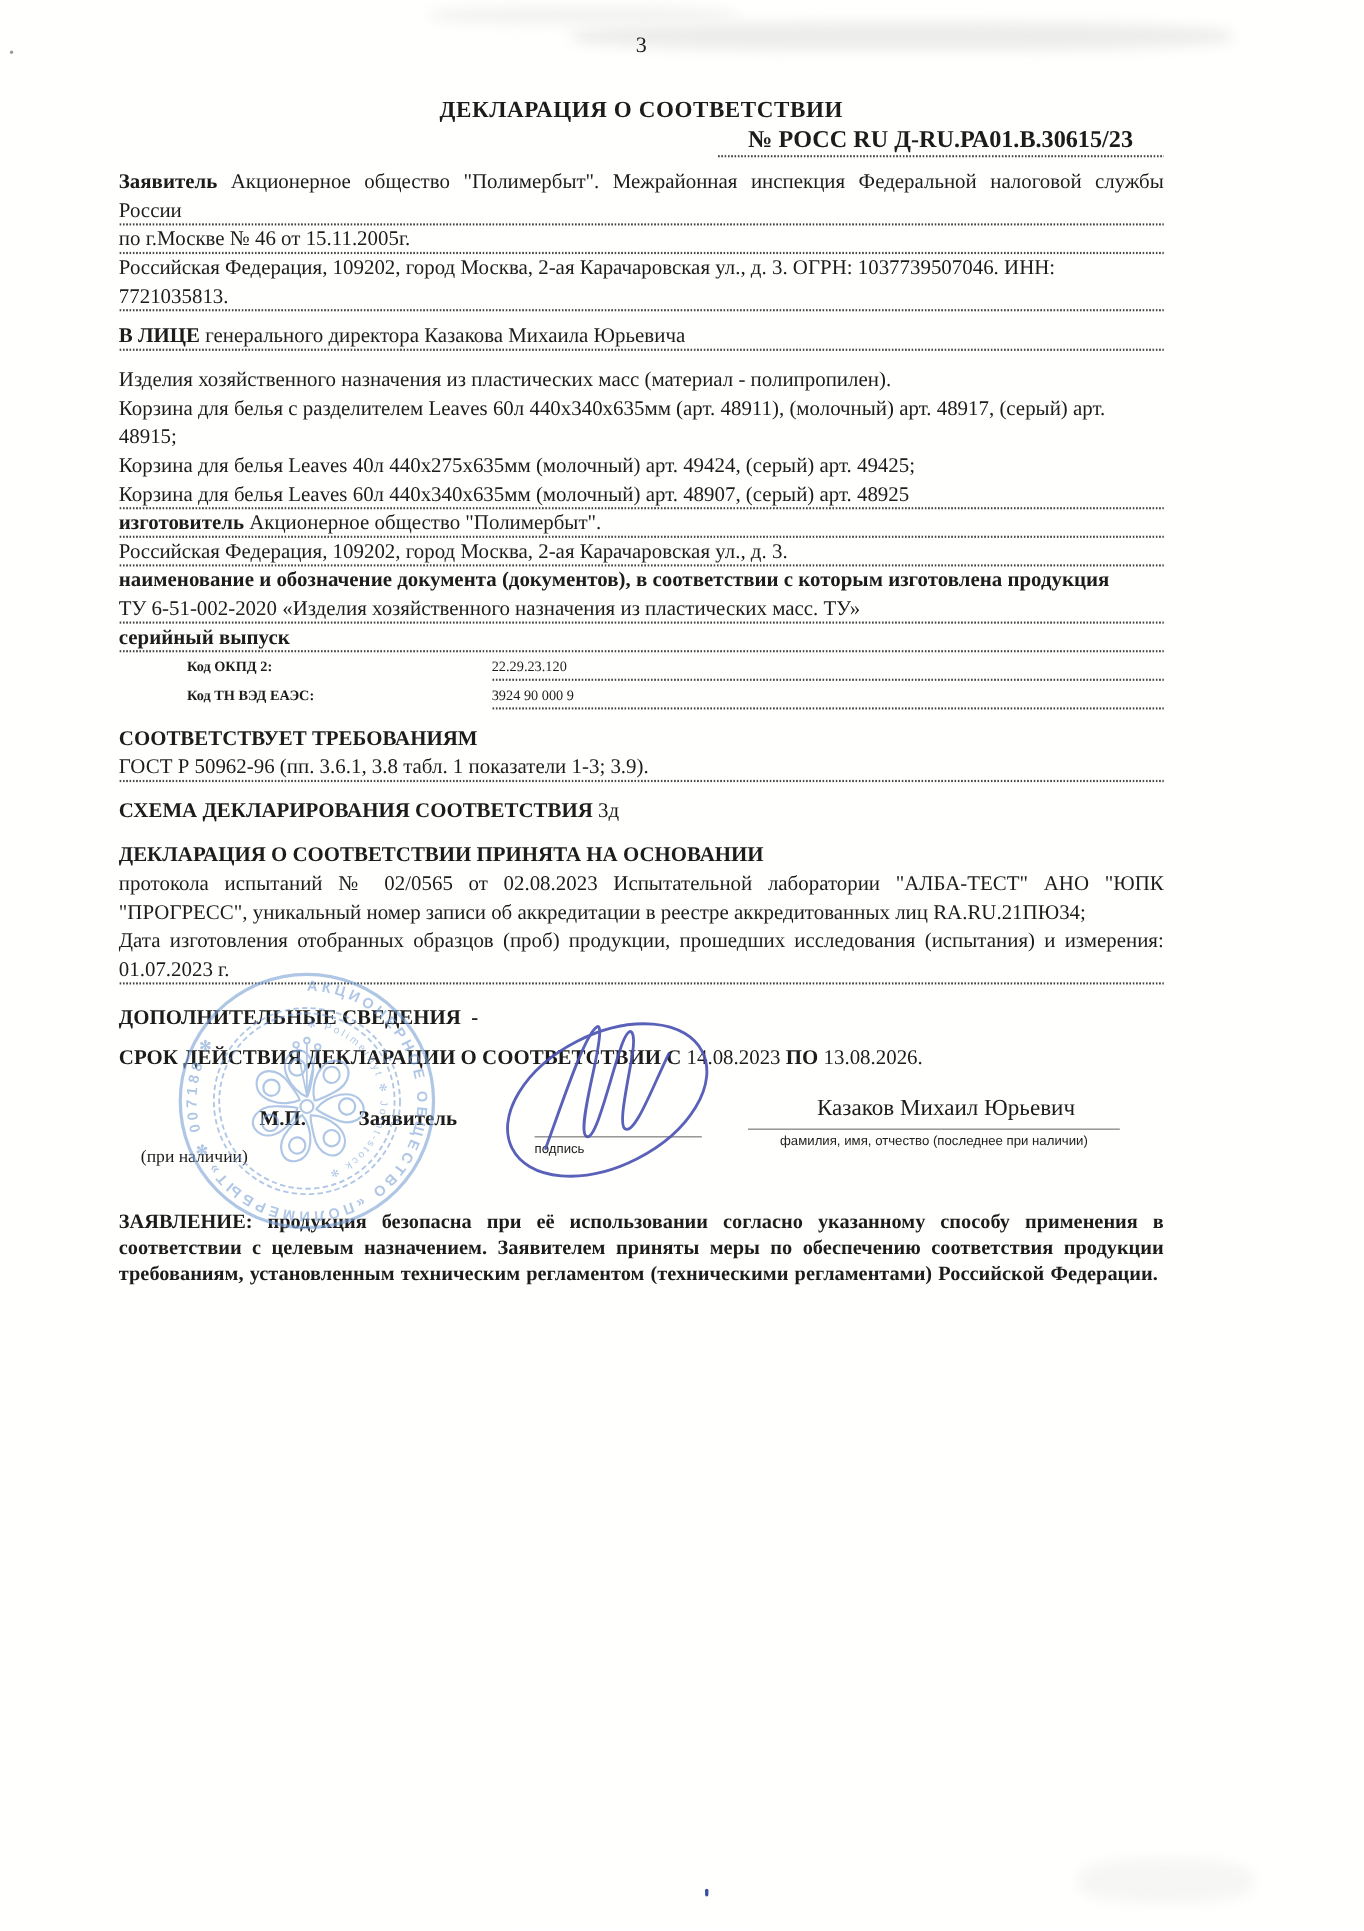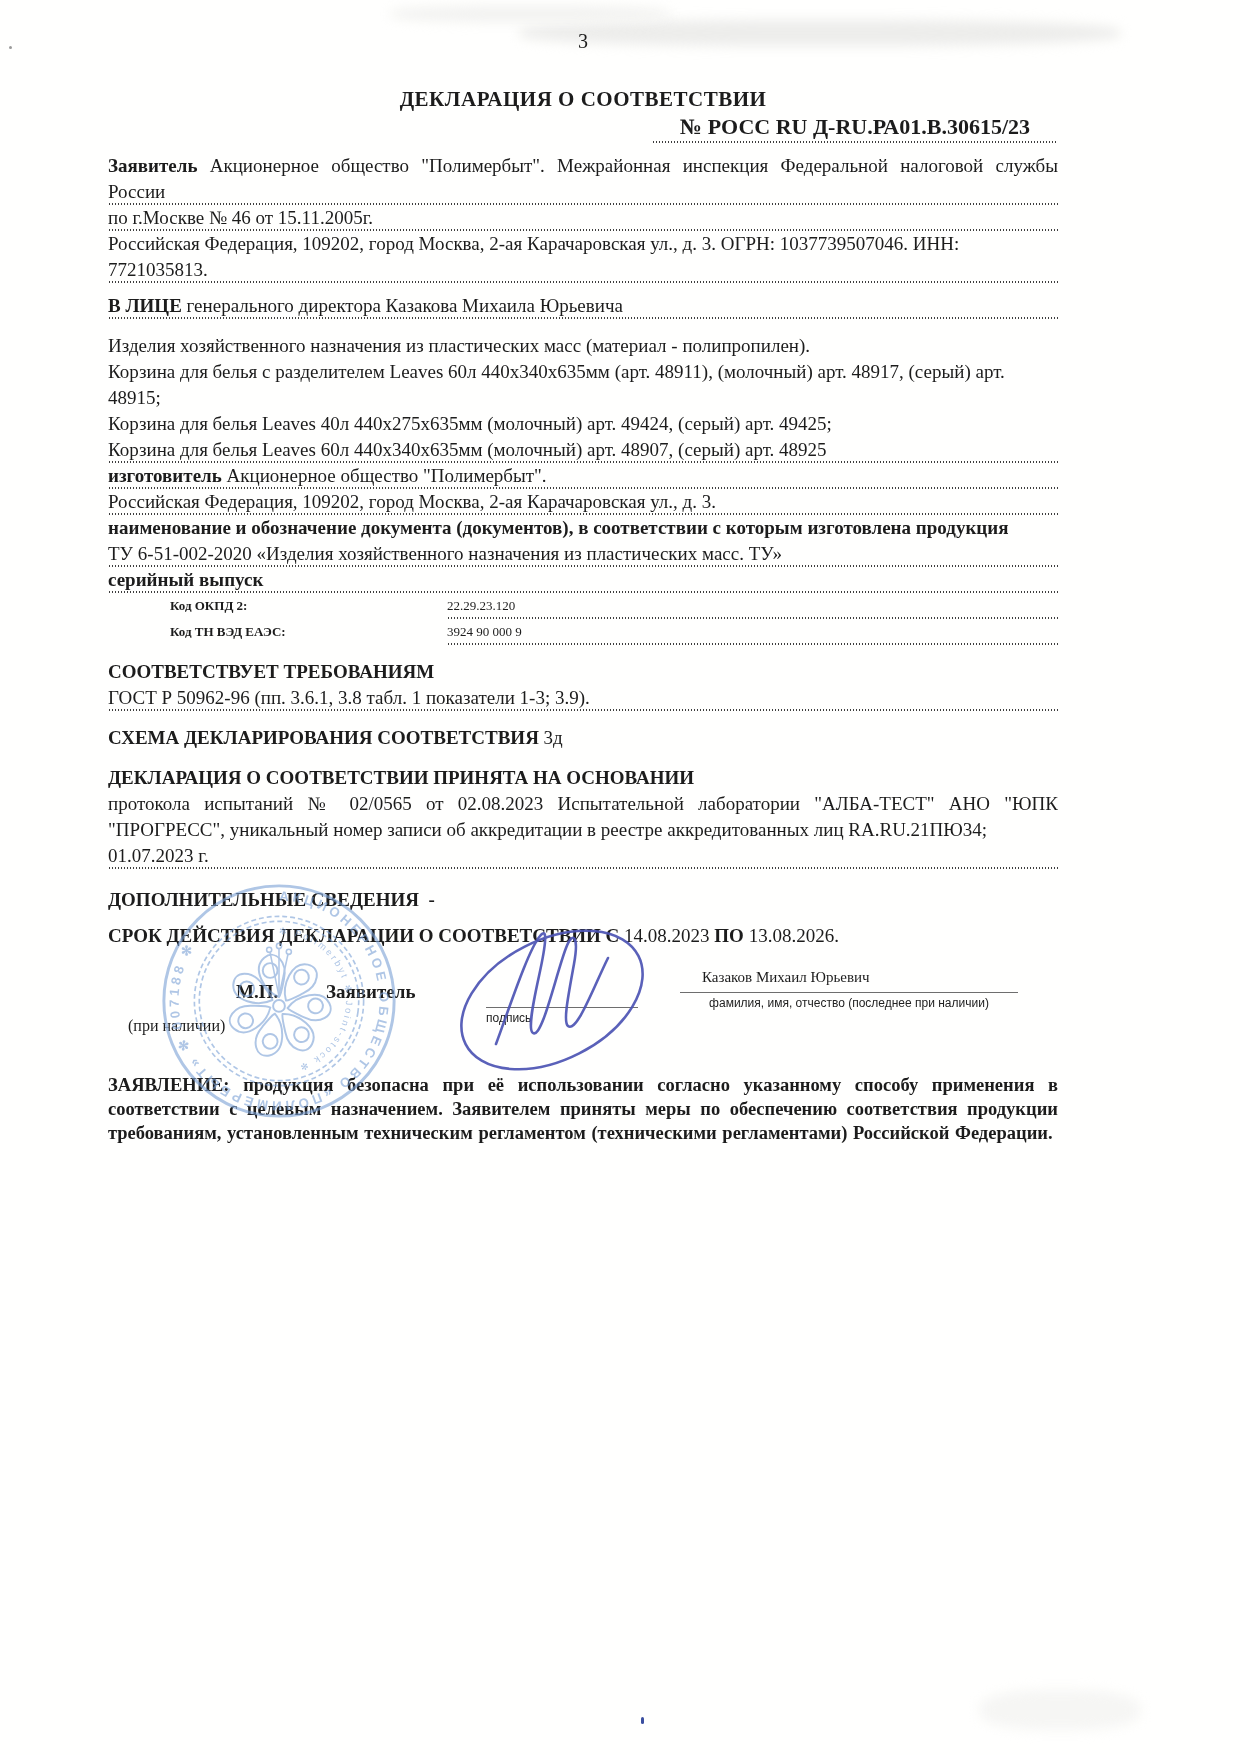--- a/index.html
+++ b/index.html
@@ -29,21 +29,21 @@
   .coderow .clabel{width:339px;padding-left:62px;box-sizing:border-box;font-weight:bold;}
   .coderow .cval{flex:1;}
   
   .signrow{position:relative;margin-top:20px;height:78px;font-size:19px;}
   .mp{position:absolute;left:128px;top:12px;font-weight:bold;}
   .appl{position:absolute;left:218px;top:12px;font-weight:bold;}
   .sigcol{position:absolute;left:378px;top:0;width:152px;text-align:left;}
   .sigline{margin-top:38px;border-bottom:1.6px solid #6e6e6e;height:0;}
   .caption{font-family:"Liberation Sans","DejaVu Sans",sans-serif;font-size:12px;color:#222;margin-top:3px;}
   .namecol{position:absolute;left:572px;top:0;width:338px;text-align:center;}
-  .nametext{font-size:15px;text-align:left;padding-left:22px;}
+  .nametext{font-size:21px;text-align:center;padding-left:22px;}
   .nameline{margin-top:6px;border-bottom:1.6px solid #6e6e6e;height:0;}
   .prinal{position:absolute;left:20px;top:48px;font-size:16px;}
   .statement{margin-top:26px;font-size:18.5px;line-height:24px;font-weight:bold;
     text-align:justify;word-spacing:1px;}
   
   .stamp{position:absolute;left:156px;top:878px;width:246px;height:246px;opacity:.6;filter:blur(.4px);pointer-events:none;}
   
   .sig{position:absolute;left:440px;top:900px;width:238px;height:188px;opacity:.92;pointer-events:none;}
   
   .smudge{position:absolute;border-radius:40%;filter:blur(6px);pointer-events:none;}
@@ -108,20 +108,21 @@
     <div class="line b">СООТВЕТСТВУЕТ ТРЕБОВАНИЯМ</div>
     <div class="line dl">ГОСТ Р 50962-96 (пп. 3.6.1, 3.8 табл. 1 показатели 1-3; 3.9).</div>
 
     <div class="gap14"></div>
     <div class="line"><span class="b">СХЕМА ДЕКЛАРИРОВАНИЯ СООТВЕТСТВИЯ</span> <span>3д</span></div>
 
     <div class="gap14"></div>
     <div class="line b">ДЕКЛАРАЦИЯ О СООТВЕТСТВИИ ПРИНЯТА НА ОСНОВАНИИ</div>
     <div class="line fj">протокола испытаний № 02/0565 от 02.08.2023 Испытательной лаборатории "АЛБА-ТЕСТ" АНО "ЮПК</div>
     <div class="line">"ПРОГРЕСС", уникальный номер записи об аккредитации в реестре аккредитованных лиц RA.RU.21ПЮ34;</div>
+    <div class="line fj">Дата изготовления отобранных образцов (проб) продукции, прошедших исследования (испытания) и измерения:</div>
     <div class="line dl">01.07.2023 г.</div>
 
     <div class="gap18"></div>
     <div class="line"><span class="b">ДОПОЛНИТЕЛЬНЫЕ СВЕДЕНИЯ</span>&nbsp;&nbsp;<span class="b">-</span></div>
 
     <div class="gap10"></div>
     <div class="line"><span class="b">СРОК ДЕЙСТВИЯ ДЕКЛАРАЦИИ О СООТВЕТСТВИИ С</span> <span>14.08.2023</span> <span class="b">ПО</span> <span>13.08.2026.</span></div>
 
     <div class="signrow">
       <span class="mp">М.П.</span>

